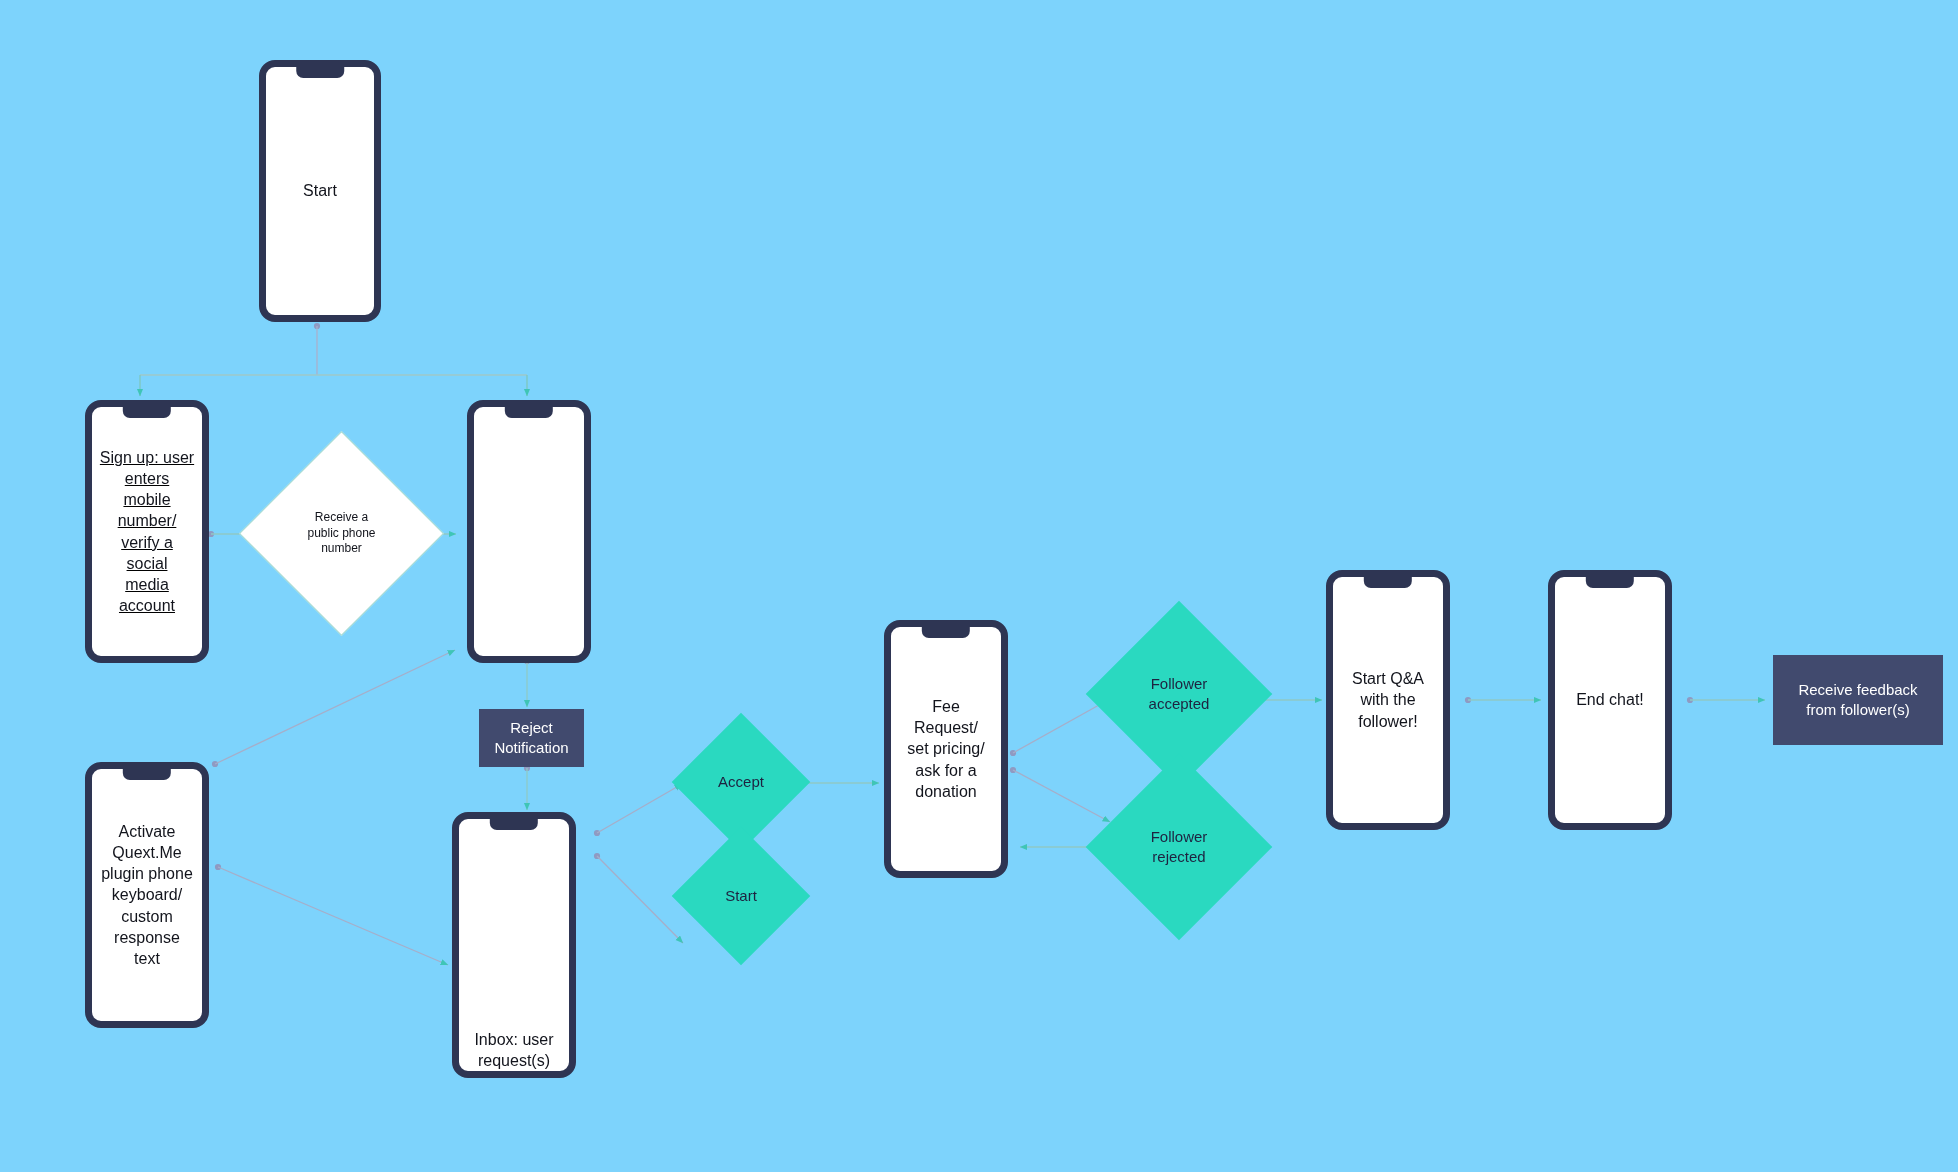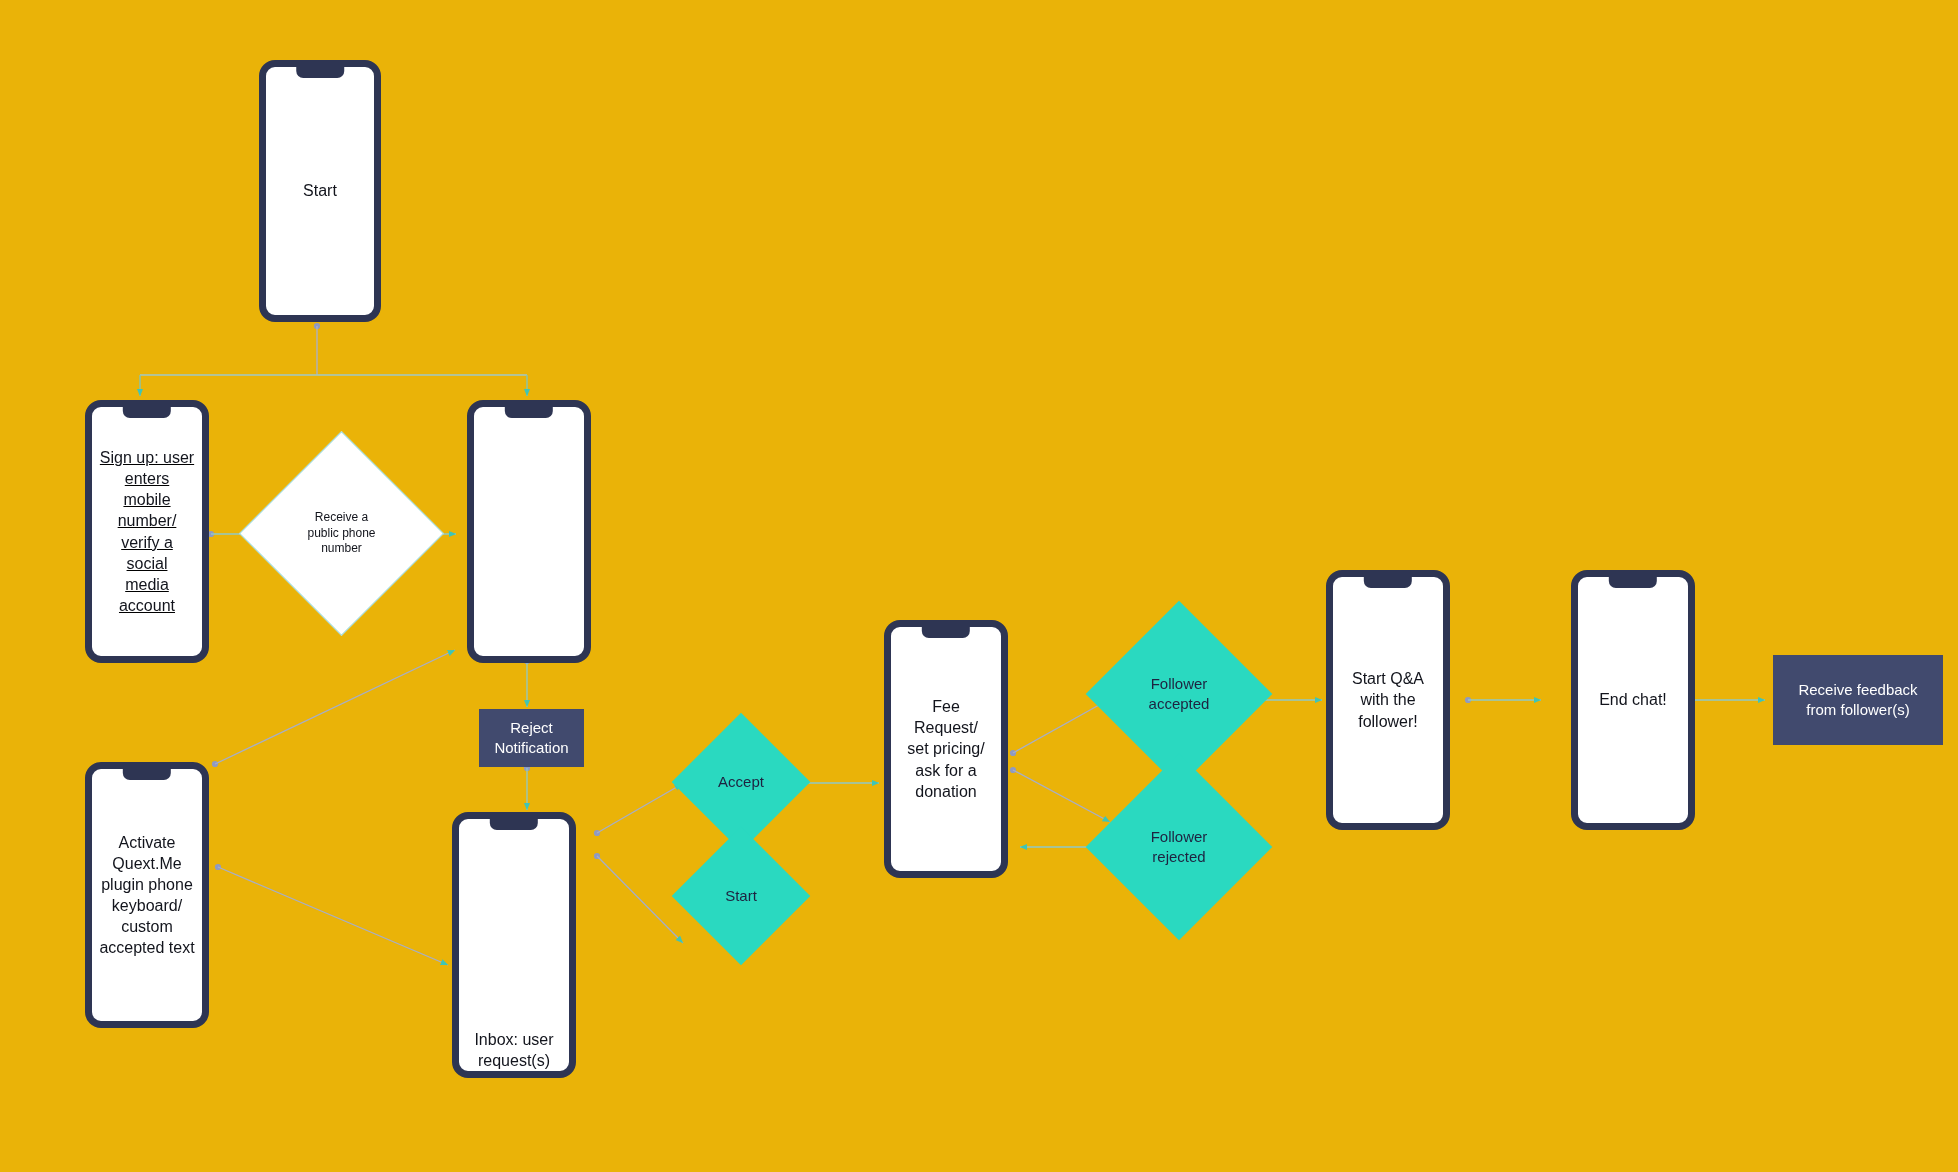--- a/index.html
+++ b/index.html
@@ -10,21 +10,21 @@
   body {
     font-family: "Liberation Sans", sans-serif;
     width: 1958px;
     height: 1172px;
     overflow: hidden;
   }
   #canvas {
     position: relative;
     width: 1958px;
     height: 1172px;
-    background: #eab308;
+    background: #7dd3fc;
   }
   #edges {
     position: absolute;
     left: 0;
     top: 0;
     width: 1958px;
     height: 1172px;
     pointer-events: none;
   }
 
@@ -241,21 +241,21 @@
     <span class="notch"></span>
   </div>
 
   <div class="phone" style="left:85px; top:762px; width:124px; height:266px;">
     <span class="notch"></span>
     <span class="ptext">Activate
 Quext.Me
 plugin phone
 keyboard/
 custom
-accepted text</span>
+response text</span>
   </div>
 
   <div class="rectnode" style="left:479px; top:709px; width:105px; height:58px;">
     <span class="rtext">Reject
 Notification</span>
   </div>
 
   <div class="phone" style="left:452px; top:812px; width:124px; height:266px;align-items:flex-end;">
     <span class="notch"></span>
     <span class="ptext">Inbox: user
@@ -292,21 +292,21 @@
 rejected</span>
   </div>
 
   <div class="phone" style="left:1326px; top:570px; width:124px; height:260px;">
     <span class="notch"></span>
     <span class="ptext">Start Q&amp;A
 with the
 follower!</span>
   </div>
 
-  <div class="phone" style="left:1548px; top:570px; width:124px; height:260px;margin-left:23px;">
+  <div class="phone" style="left:1548px; top:570px; width:124px; height:260px;">
     <span class="notch"></span>
     <span class="ptext">End chat!</span>
   </div>
 
   <div class="rectnode" style="left:1773px; top:655px; width:170px; height:90px;">
     <span class="rtext">Receive feedback
 from follower(s)</span>
   </div>
 
 </div>

